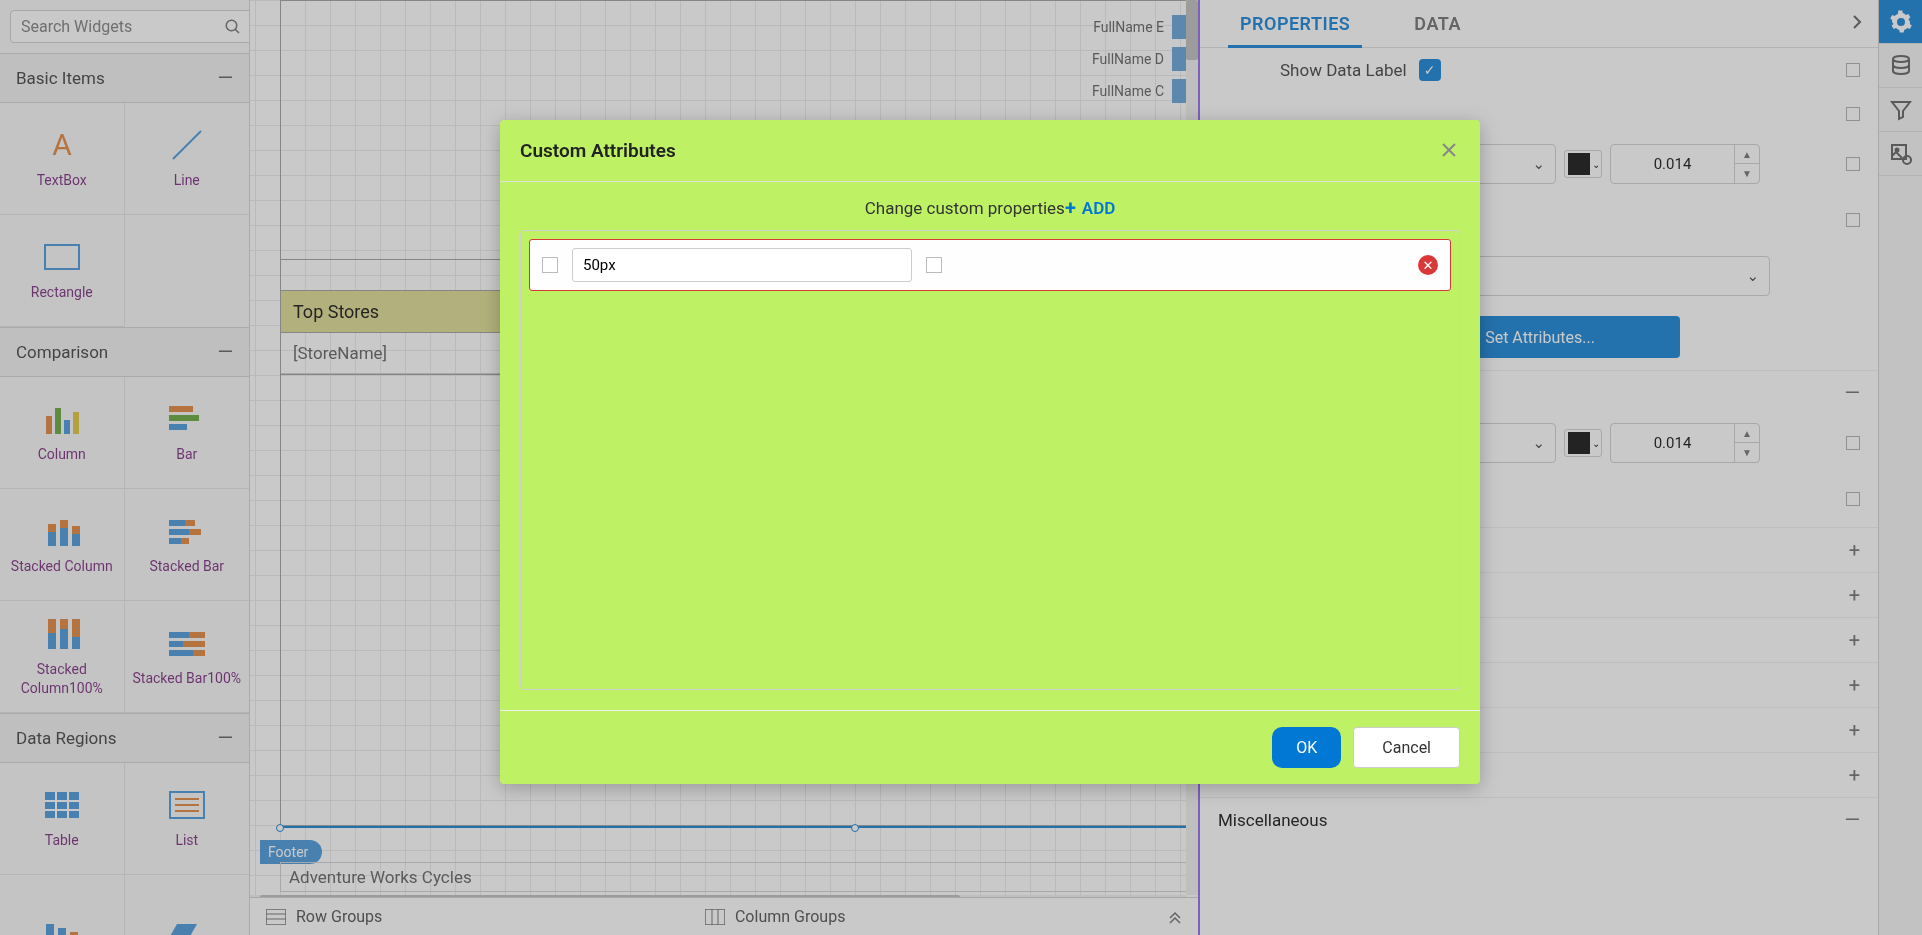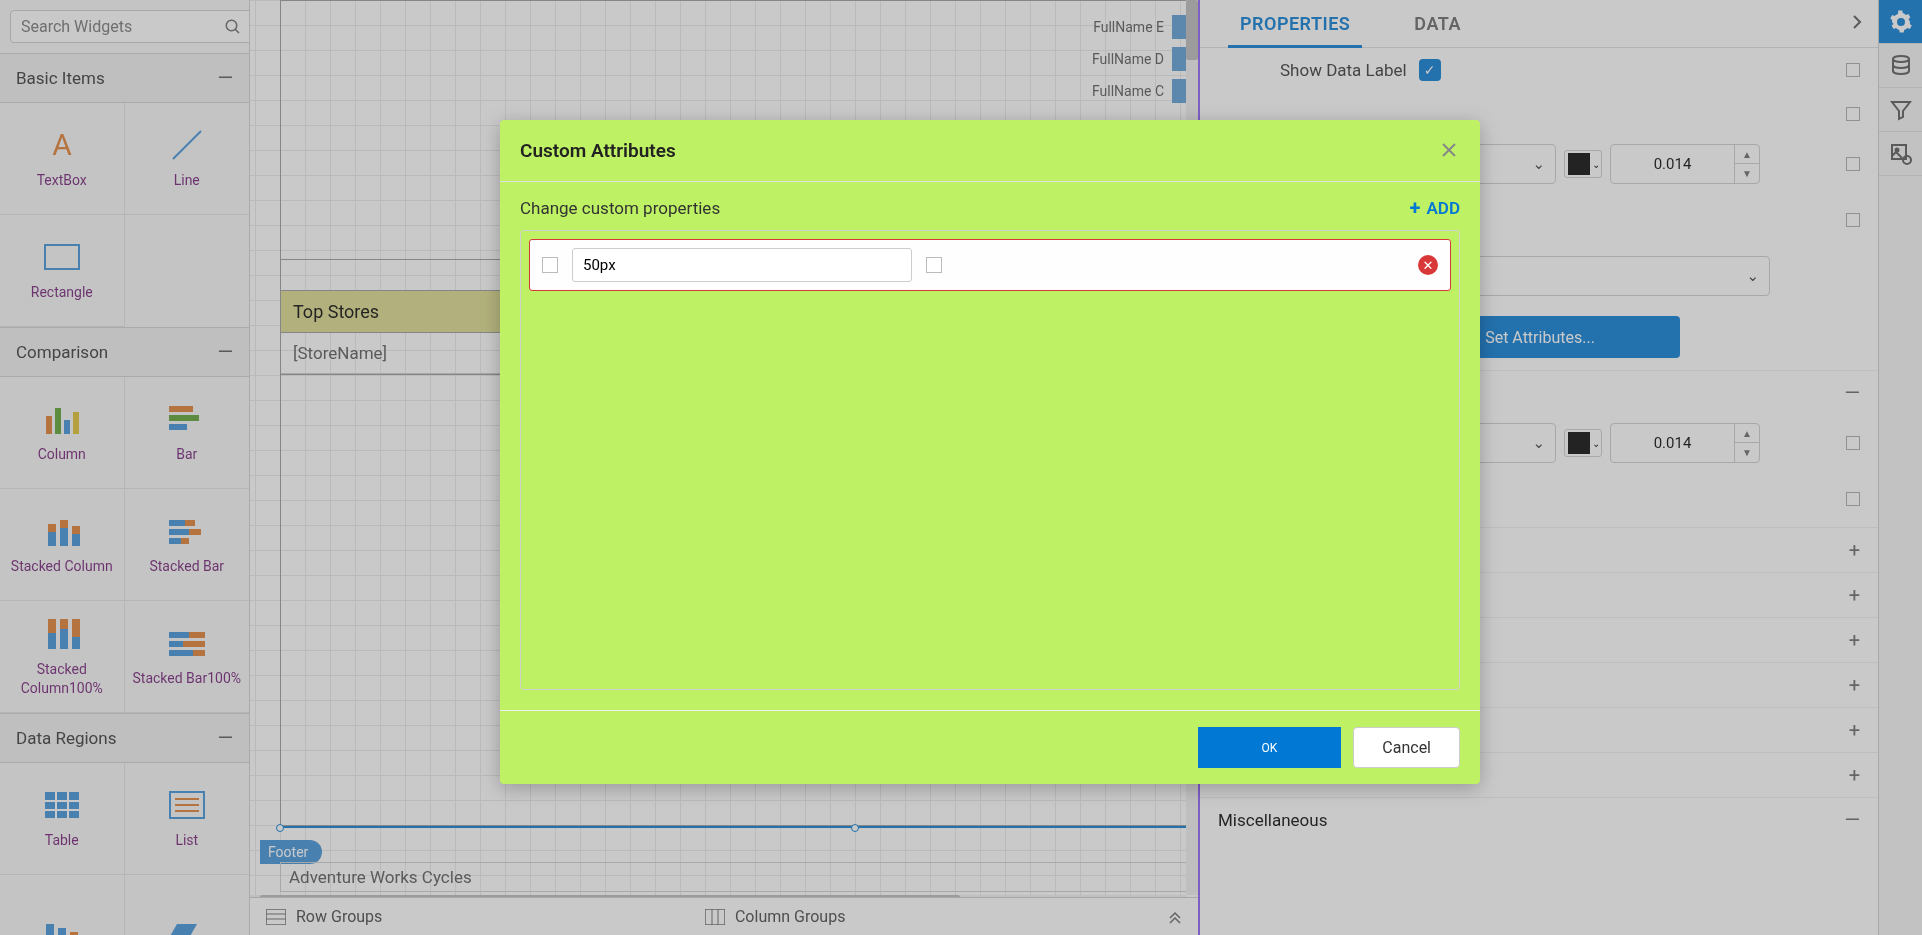--- a/index.html
+++ b/index.html
@@ -569,21 +569,21 @@
 .modal-close {
   font-size: 18px;
   color: #888;
   cursor: pointer;
   padding: 4px;
 }
 
 .modal-subheader {
   display: flex;
   align-items: center;
-  justify-content: space-between;
+  justify-content: center;
   padding: 14px 20px 10px;
 }
 
 .modal-subtitle {
   font-size: 17px;
   color: #333;
 }
 
 .add-btn {
   display: flex;
@@ -659,23 +659,23 @@
   justify-content: flex-end;
   gap: 12px;
   padding: 16px 20px;
   border-top: 1px solid #eee;
 }
 
 .btn-primary {
   background: #0078d4;
   color: #fff;
   border: none;
-  border-radius: 0;
-  padding: 10px 64px;
-  font-size: 12px;
+  border-radius: 10px;
+  padding: 10px 24px;
+  font-size: 16px;
   cursor: pointer;
 }
 
 .btn-secondary {
   background: #fff;
   color: #333;
   border: 1px solid #ccc;
   border-radius: 4px;
   padding: 10px 28px;
   font-size: 16px;

